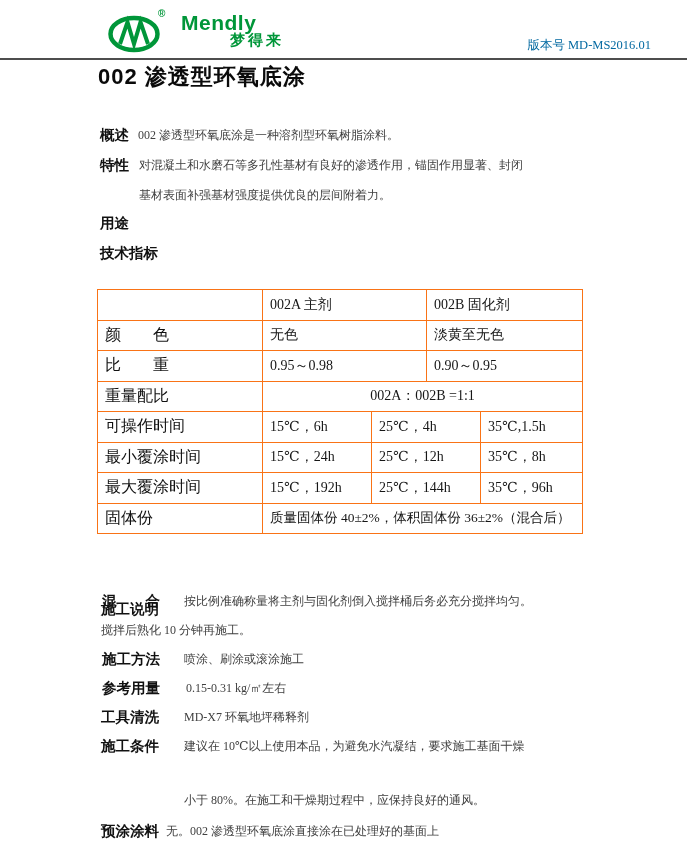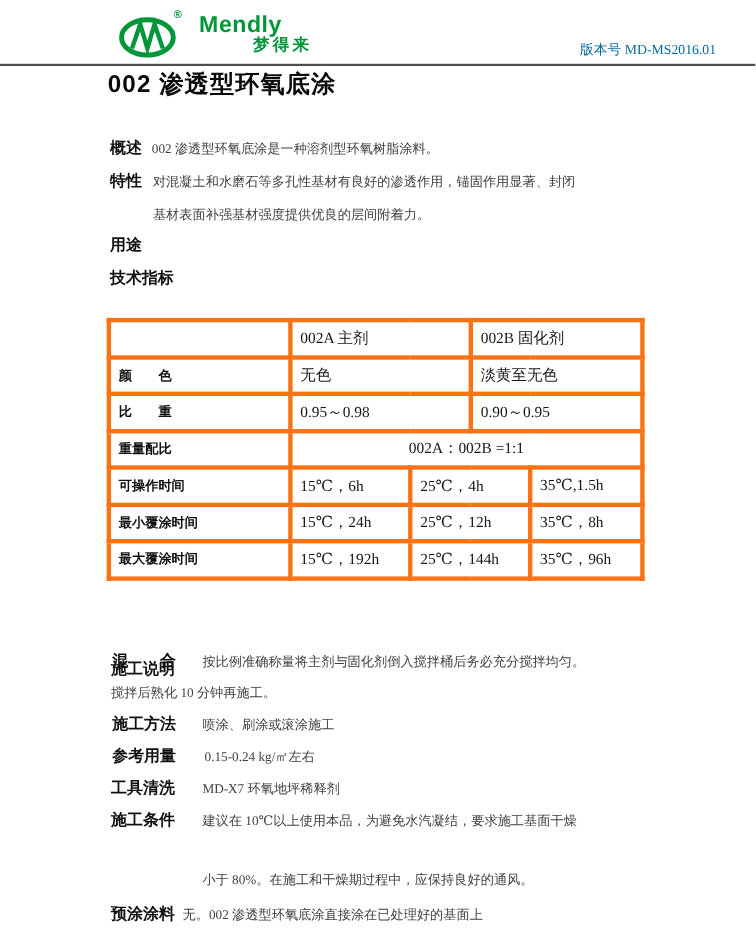--- a/index.html
+++ b/index.html
@@ -29,27 +29,27 @@
     font-family:"Liberation Sans","DejaVu Sans",sans-serif;
     font-weight:bold;font-size:10px;color:#009639;
   }
   .version{font-family:"Liberation Serif","DejaVu Serif",serif;font-size:12.5px;color:#0369a1;}
   .rule{position:absolute;left:0;top:58px;width:687px;height:1.5px;background:#4d4d4d;}
   table.spec{
     position:absolute;left:97px;top:289px;width:485px;
     border-collapse:collapse;table-layout:fixed;
   }
   table.spec td{
-    border:4px solid #f97316;vertical-align:middle;
+    border:1px solid #f97316;vertical-align:middle;
     padding:0 0 0 7px;height:29.5px;overflow:hidden;
     font-size:14px;color:#161616;
   }
   table.spec td.th{
     font-family:"Liberation Sans","DejaVu Sans",sans-serif;
-    font-weight:bold;font-size:12px;color:#111;
+    font-weight:normal;font-size:16px;color:#111;
   }
   table.spec td.center{text-align:center;padding-left:0;}
   table.spec td.small{font-size:13.5px;}
 </style>
 </head>
 <body>
 
 <div class="page">
 
   <div class="abs" style="left:108px;top:15px;width:52px;height:38px;">
@@ -117,34 +117,38 @@
       <td>15℃，24h</td>
       <td colspan="2">25℃，12h</td>
       <td>35℃，8h</td>
     </tr>
     <tr>
       <td class="th">最大覆涂时间</td>
       <td>15℃，192h</td>
       <td colspan="2">25℃，144h</td>
       <td>35℃，96h</td>
     </tr>
+    <tr>
+      <td class="th">固体份</td>
+      <td colspan="4" class="small">质量固体份 40±2%，体积固体份 36±2%（混合后）</td>
+    </tr>
   </tbody>
     </table>
 
   <div class="abs lbl" style="left:101px;top:565px;margin-top:36px;">施工说明</div>
 
   <div class="abs lbl" style="left:102px;top:593px;">混　　合</div>
   <div class="abs txt" style="left:184px;top:593px;">按比例准确称量将主剂与固化剂倒入搅拌桶后务必充分搅拌均匀。</div>
   <div class="abs txt" style="left:101px;top:622px;">搅拌后熟化 10 分钟再施工。</div>
 
   <div class="abs lbl" style="left:102px;top:651px;">施工方法</div>
   <div class="abs txt" style="left:184px;top:651px;">喷涂、刷涂或滚涂施工</div>
 
   <div class="abs lbl" style="left:102px;top:680px;">参考用量</div>
-  <div class="abs txt" style="left:186px;top:680px;">0.15-0.24 kg/㎡左右</div>
+  <div class="abs txt" style="left:186px;top:680px;">0.15-0.31 kg/㎡左右</div>
 
   <div class="abs lbl" style="left:101px;top:709px;">工具清洗</div>
   <div class="abs txt" style="left:184px;top:709px;">MD-X7 环氧地坪稀释剂</div>
 
   <div class="abs lbl" style="left:101px;top:738px;">施工条件</div>
   <div class="abs txt" style="left:184px;top:738px;">建议在 10℃以上使用本品，为避免水汽凝结，要求施工基面干燥</div>
   <div class="abs txt" style="left:184px;top:792px;">小于 80%。在施工和干燥期过程中，应保持良好的通风。</div>
 
   <div class="abs lbl" style="left:101px;top:823px;">预涂涂料</div>
   <div class="abs txt" style="left:166px;top:823px;">无。002 渗透型环氧底涂直接涂在已处理好的基面上</div>

